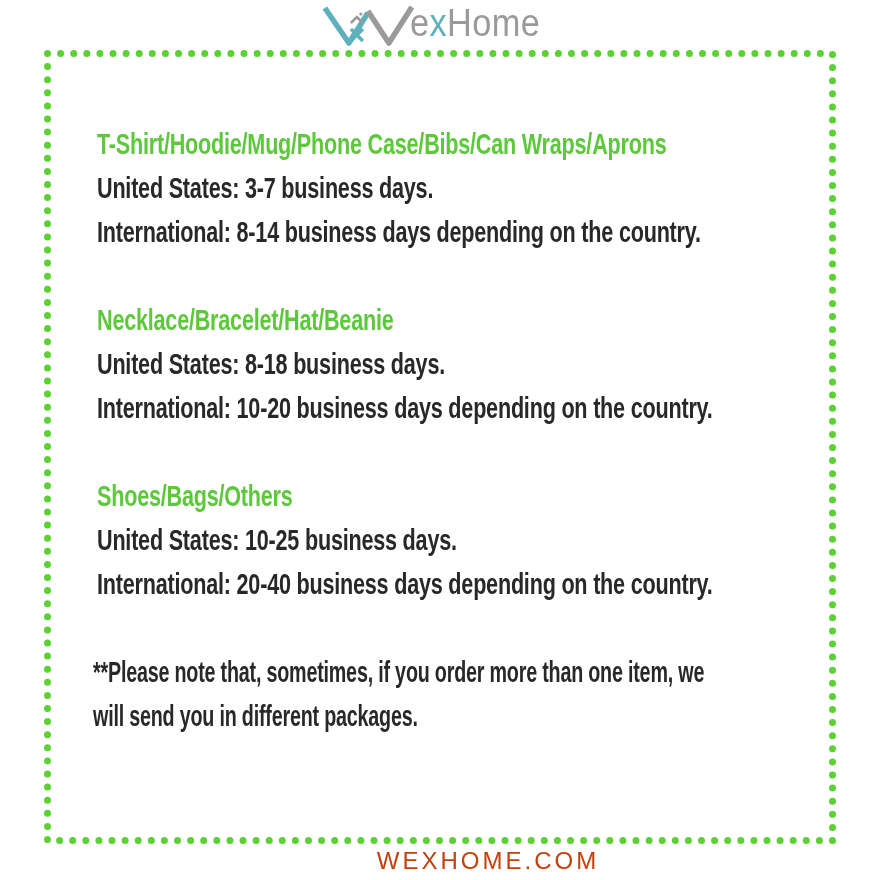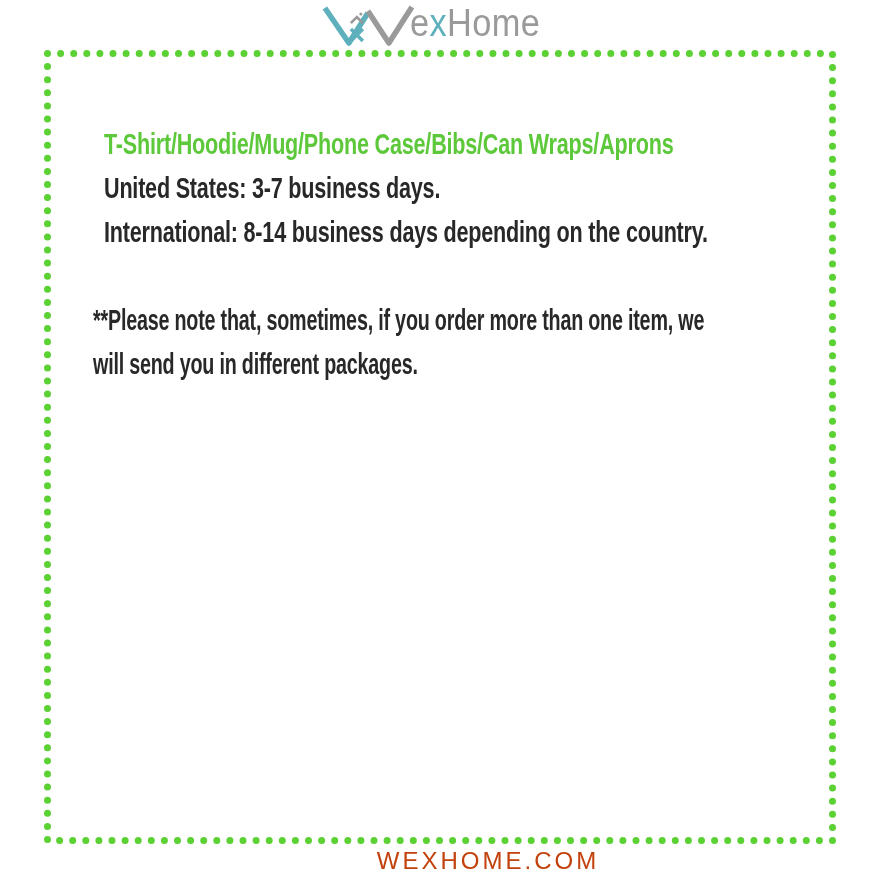--- a/index.html
+++ b/index.html
@@ -43,21 +43,21 @@
     top: 49px;
   }
 
   
   .content {
     position: absolute;
     left: 93px;
     top: 122px;
     width: 700px;
   }
-  .shipping-section { margin: 0 0 44px 11px; }
+  .shipping-section { margin: 0 0 44px 4px; }
   .heading, .line {
     font-size: 30px;
     line-height: 44px;
     font-weight: 700;
     letter-spacing: -0.3px;
     white-space: nowrap;
     transform: scaleX(0.72);
     transform-origin: 0 0;
     color: #282828;
   }
@@ -112,21 +112,31 @@
   </svg>
 
   <div class="content">
 
     <section class="shipping-section">
       <div class="heading">T-Shirt/Hoodie/Mug/Phone Case/Bibs/Can Wraps/Aprons</div>
       <div class="line">United States: 3-7 business days.</div>
       <div class="line">International: 8-14 business days depending on the country.</div>
     </section>
 
+    <section class="shipping-section">
+      <div class="heading">Necklace/Bracelet/Hat/Beanie</div>
+      <div class="line">United States: 8-18 business days.</div>
+      <div class="line">International: 10-20 business days depending on the country.</div>
+    </section>
 
+    <section class="shipping-section">
+      <div class="heading">Shoes/Bags/Others</div>
+      <div class="line">United States: 10-25 business days.</div>
+      <div class="line">International: 20-40 business days depending on the country.</div>
+    </section>
 
     <div class="note">
       <div class="line">**Please note that, sometimes, if you order more than one item, we</div>
       <div class="line">will send you in different packages.</div>
     </div>
 
   </div>
 
   <div class="footer">WEXHOME.COM</div>
 

